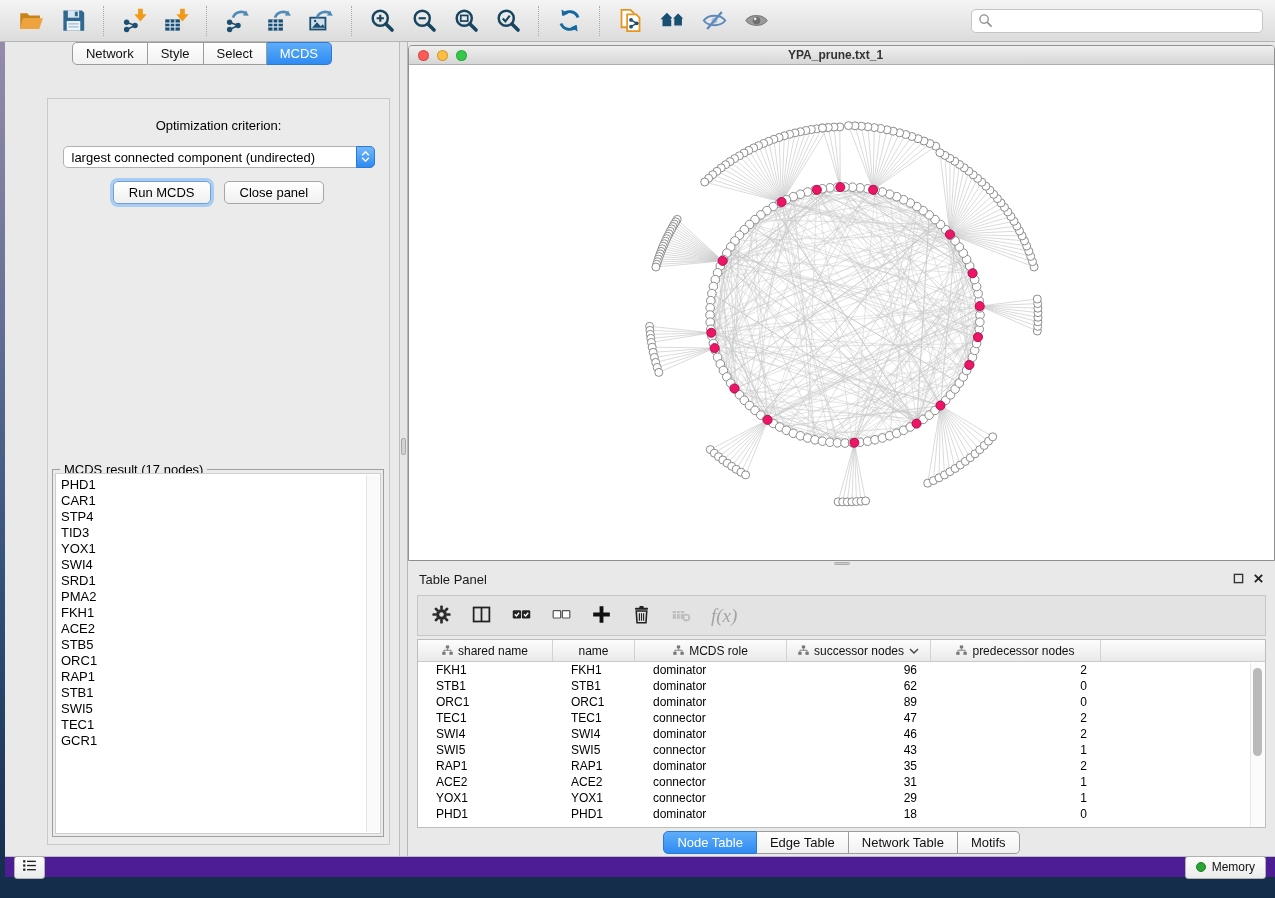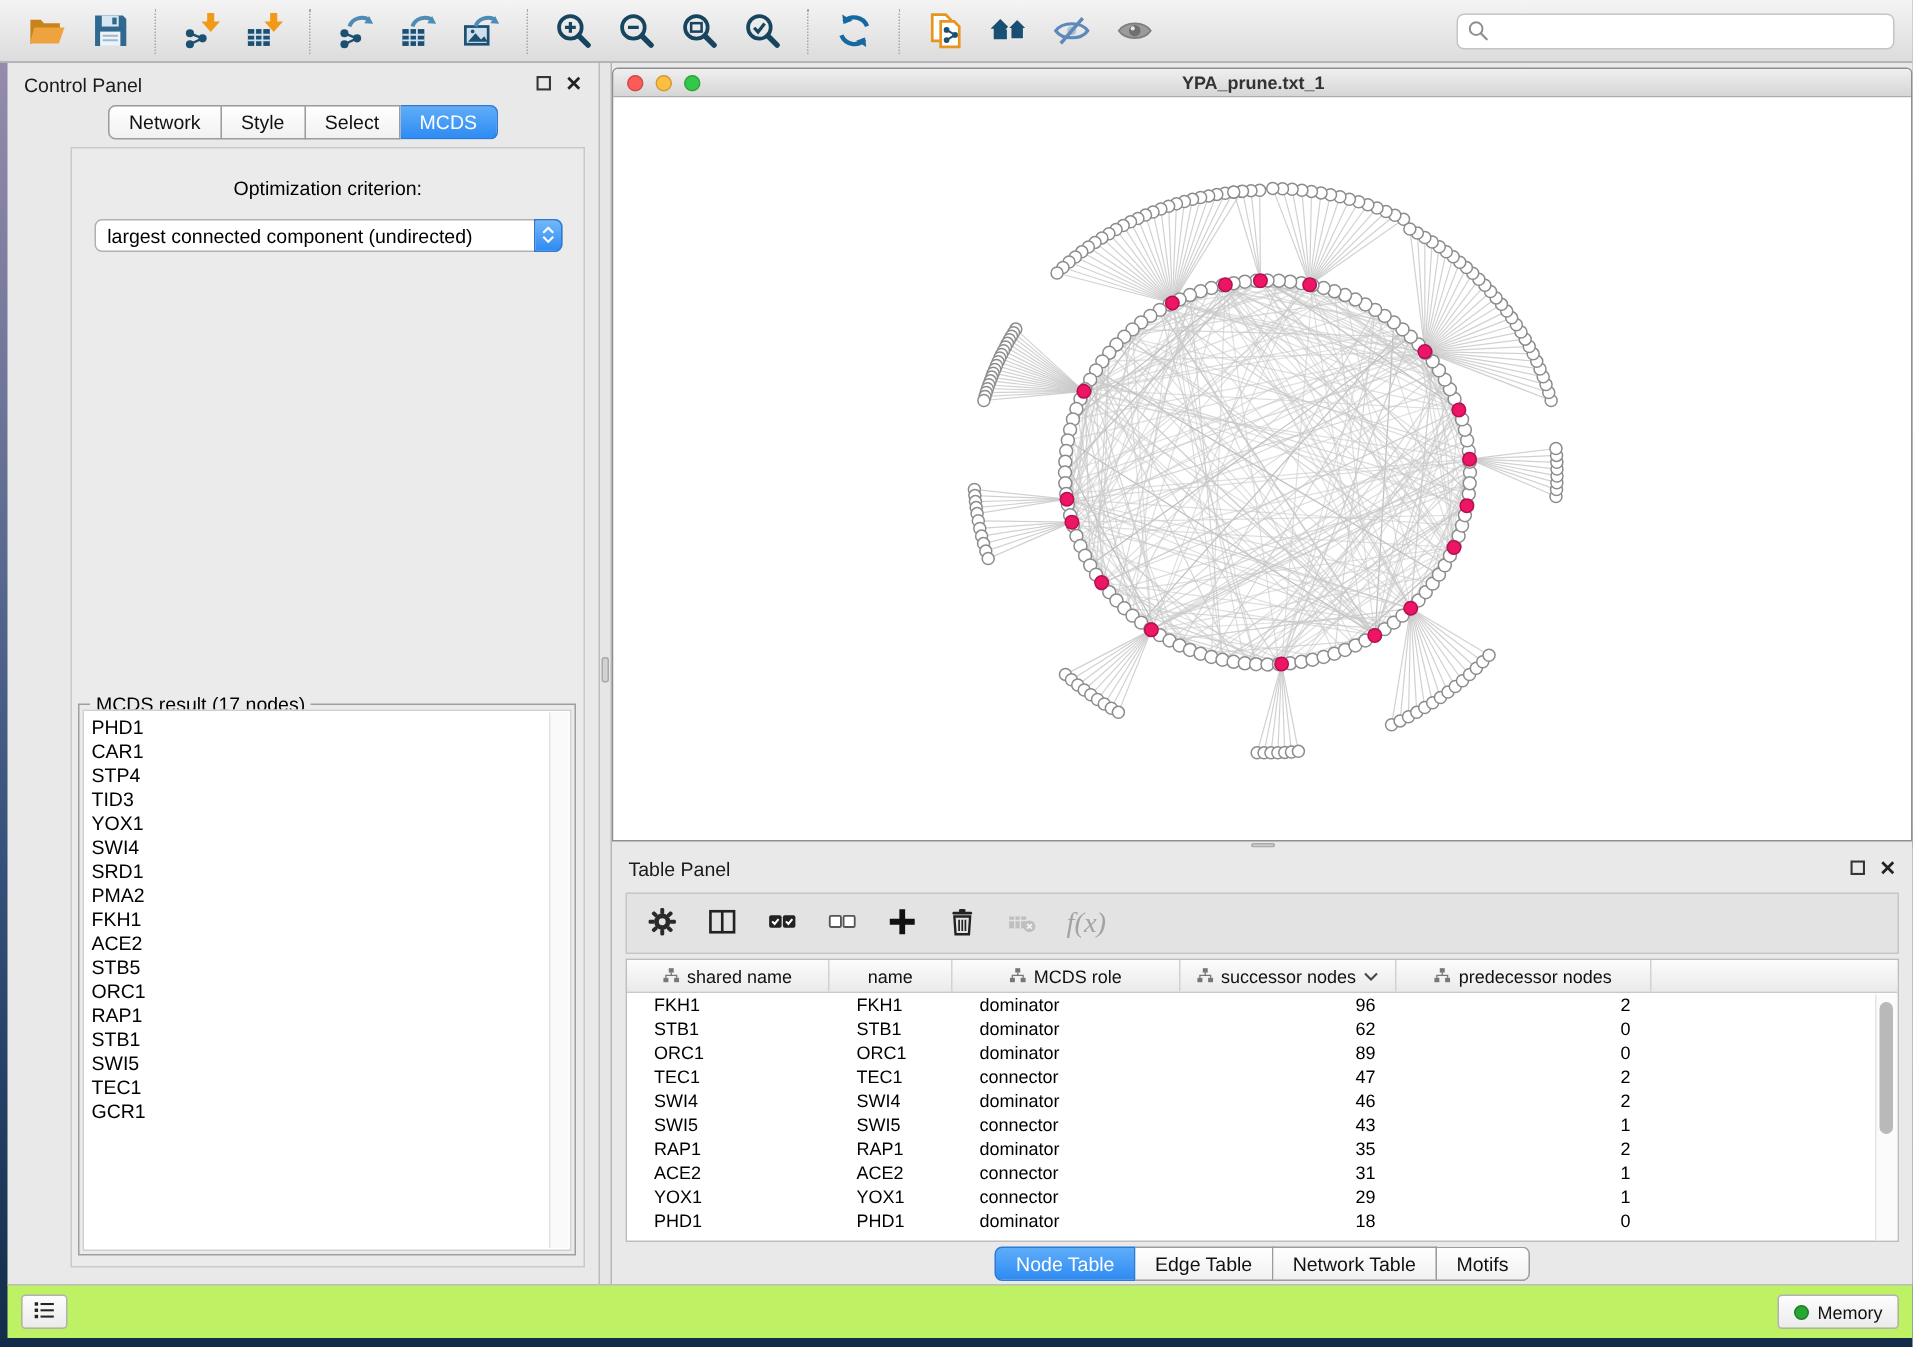--- a/index.html
+++ b/index.html
@@ -81,21 +81,21 @@
   .th{display:flex;align-items:center;justify-content:center;gap:5px;font-size:12px;color:#111;
     border-right:1px solid #d2d2d2;height:100%;}
   .th .icn{display:flex;} .th svg.tree{width:11px;height:11px;} .th svg.sort{width:10px;height:6px;}
   .tr{display:flex;height:16px;align-items:center;}
   .td{font-size:12px;color:#000;padding-left:18px;white-space:nowrap;overflow:hidden;}
   .td.num{text-align:right;padding-left:0;padding-right:14px;}
   .table-vscroll{position:absolute;top:23px;right:0;width:15px;bottom:0;background:#fbfbfb;border-left:1px solid #e6e6e6;}
   .table-vthumb{position:absolute;top:5px;left:2px;width:9px;height:88px;background:#b9b9b9;border-radius:5px;}
   .tp-tabs{height:28px;display:flex;justify-content:center;align-items:center;flex:none;}
   
-  .status-bar{position:absolute;left:5px;top:856px;width:1270px;height:36px;background:#bef264;
+  .status-bar{position:absolute;left:5px;top:856px;width:1270px;height:21px;background:#4c1d95;
     border-top:1px solid #bcbcbc;display:flex;align-items:center;padding:0 9px;}
   .status-list-btn{width:31px;height:23px;border:1px solid #b1b1b1;background:linear-gradient(#fdfdfd,#ebebeb);
     border-radius:3px;display:flex;align-items:center;justify-content:center;padding:0;}
   .status-list-btn svg{width:17px;height:17px;}
   .memory-btn{margin-left:auto;height:23px;border:1px solid #b1b1b1;background:linear-gradient(#fdfdfd,#ebebeb);
     border-radius:3px;display:flex;align-items:center;gap:6px;font-size:12px;color:#111;padding:0 10px;font-family:inherit;}
   .mem-dot{width:10px;height:10px;border-radius:50%;background:#28a532;border:1px solid #1d7d26;}
 </style>
 </head>
 <body>
@@ -294,53 +294,42 @@
           <path d="M10 10l4 4" stroke="#8e8e8e" stroke-width="1.6" stroke-linecap="round"></path>
         </svg>
       </span>
     <input type="text" placeholder="" style="">
   </div>
 </div>
 
 <div class="main">
 
   <div class="control-panel">
-    <div class="panel-header">
-      <span>Control Panel</span>
-      <span class="panel-controls" id="cp-controls">
-          <button class="winbtn">
-            <span class="icn"><svg viewBox="0 0 12 12">
-                <rect x="1.5" y="1.5" width="9" height="9" fill="none" stroke="#333" stroke-width="1.5"></rect>
-              </svg></span>
-          </button>
-          <button class="winbtn">
-            <span class="icn"><svg viewBox="0 0 12 12">
-                <path d="M2 2l8 8M10 2l-8 8" stroke="#222" stroke-width="2"></path>
-              </svg></span>
-          </button>
-        </span>
-    </div>
     <div class="seg" id="control-tabs">
         <button>Network</button>
         <button>Style</button>
         <button>Select</button>
         <button class="active">MCDS</button>
       </div>
     <div class="cp-content">
       <div class="opt-label">Optimization criterion:</div>
       <div class="select">
         <span class="sel-text">largest connected component (undirected)</span>
         <span class="stepper">
           <svg viewBox="0 0 10 6">
               <path d="M1 5l4-4 4 4" fill="none" stroke="#fff" stroke-width="1.7"></path>
             </svg>
           <svg viewBox="0 0 10 6">
               <path d="M1 1l4 4 4-4" fill="none" stroke="#fff" stroke-width="1.7"></path>
             </svg>
         </span>
+      </div>
+      <div class="btn-row">
+        <button class="push-btn focused">Run MCDS</button>
+        <button class="push-btn">Close panel</button>
       </div>
       <div class="result-group">
         <span class="result-title">MCDS result (17 nodes)</span>
         <div class="result-list">
           <div class="result-items" id="mcds-items">
               <div>PHD1</div>
               <div>CAR1</div>
               <div>STP4</div>
               <div>TID3</div>
               <div>YOX1</div>

